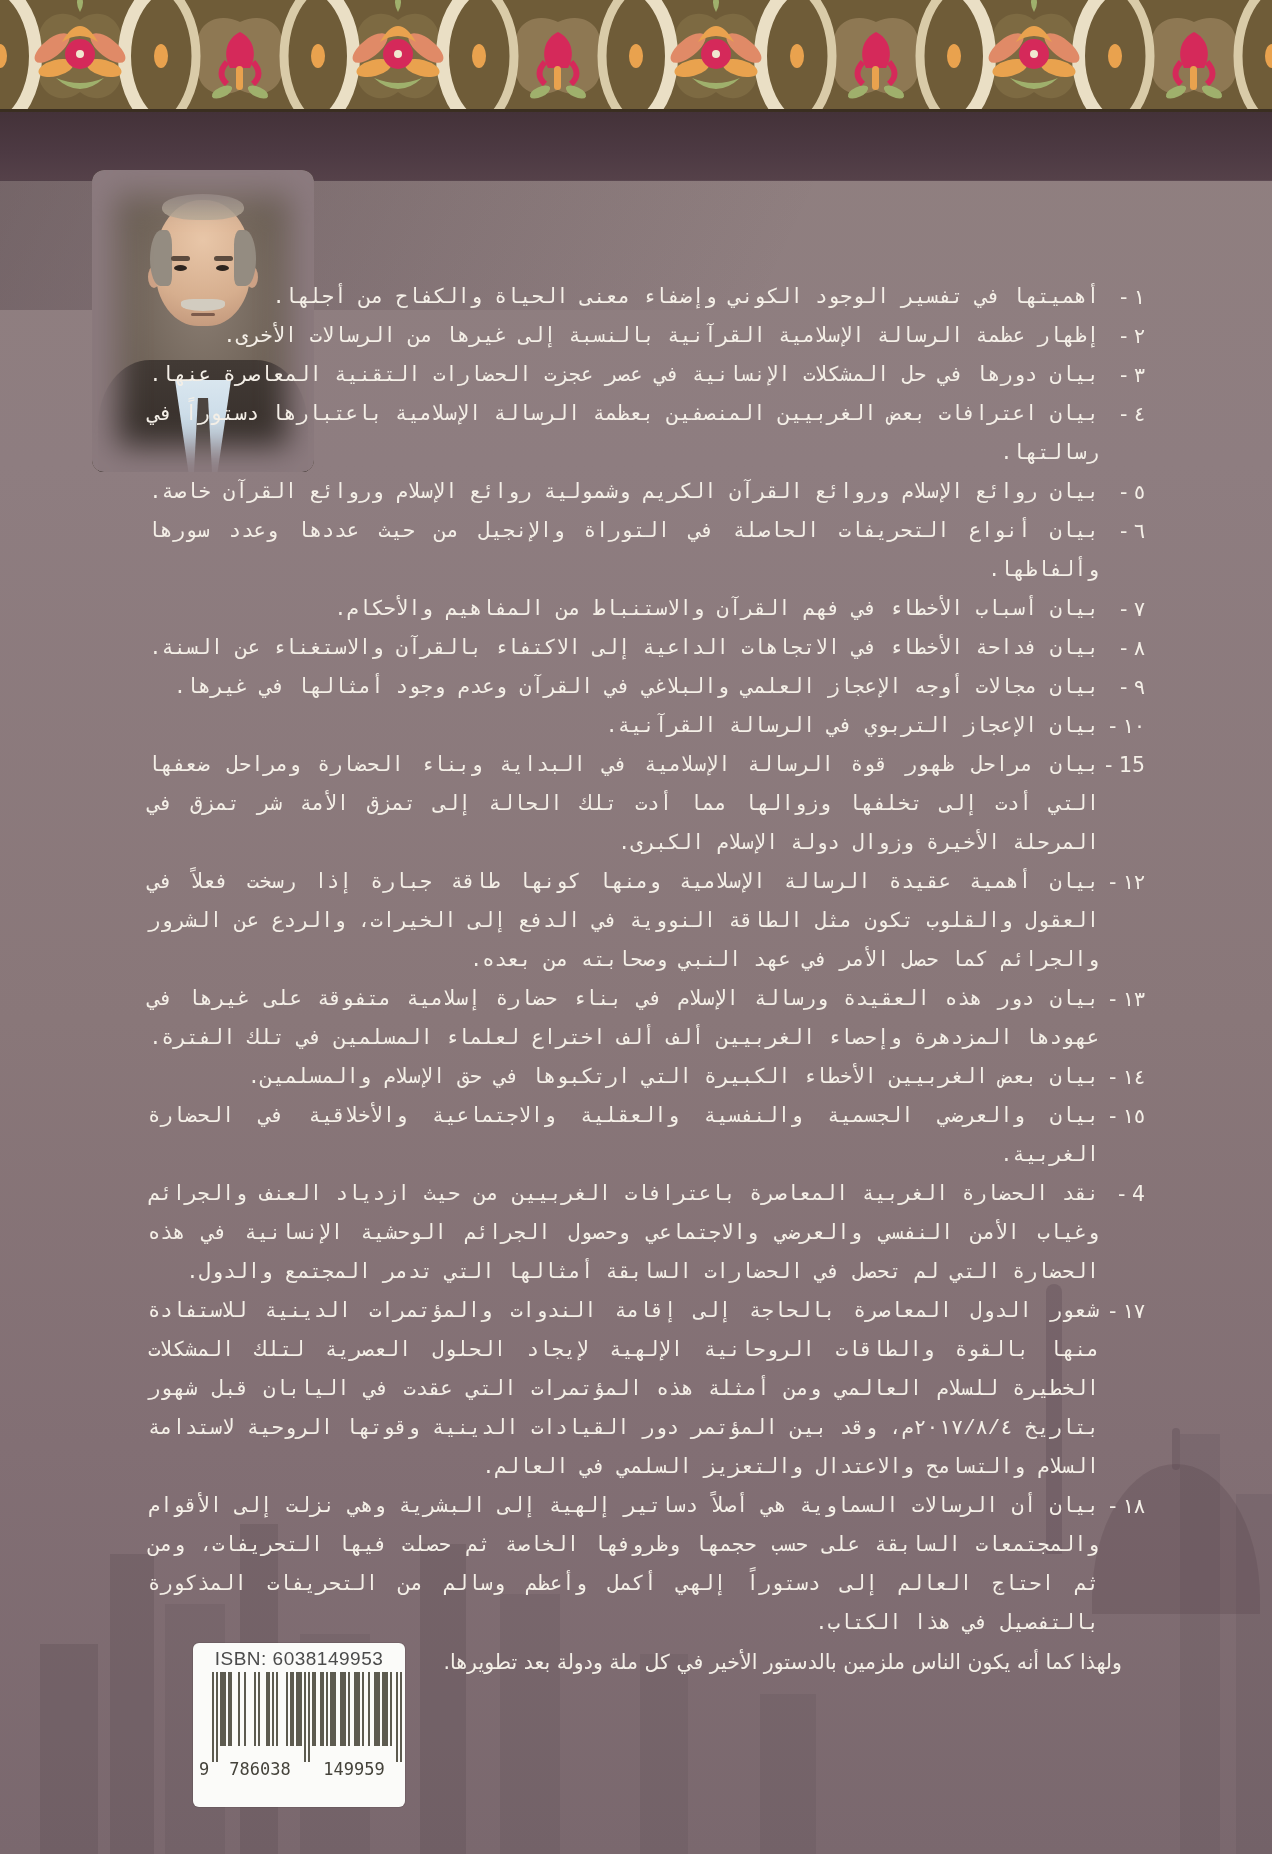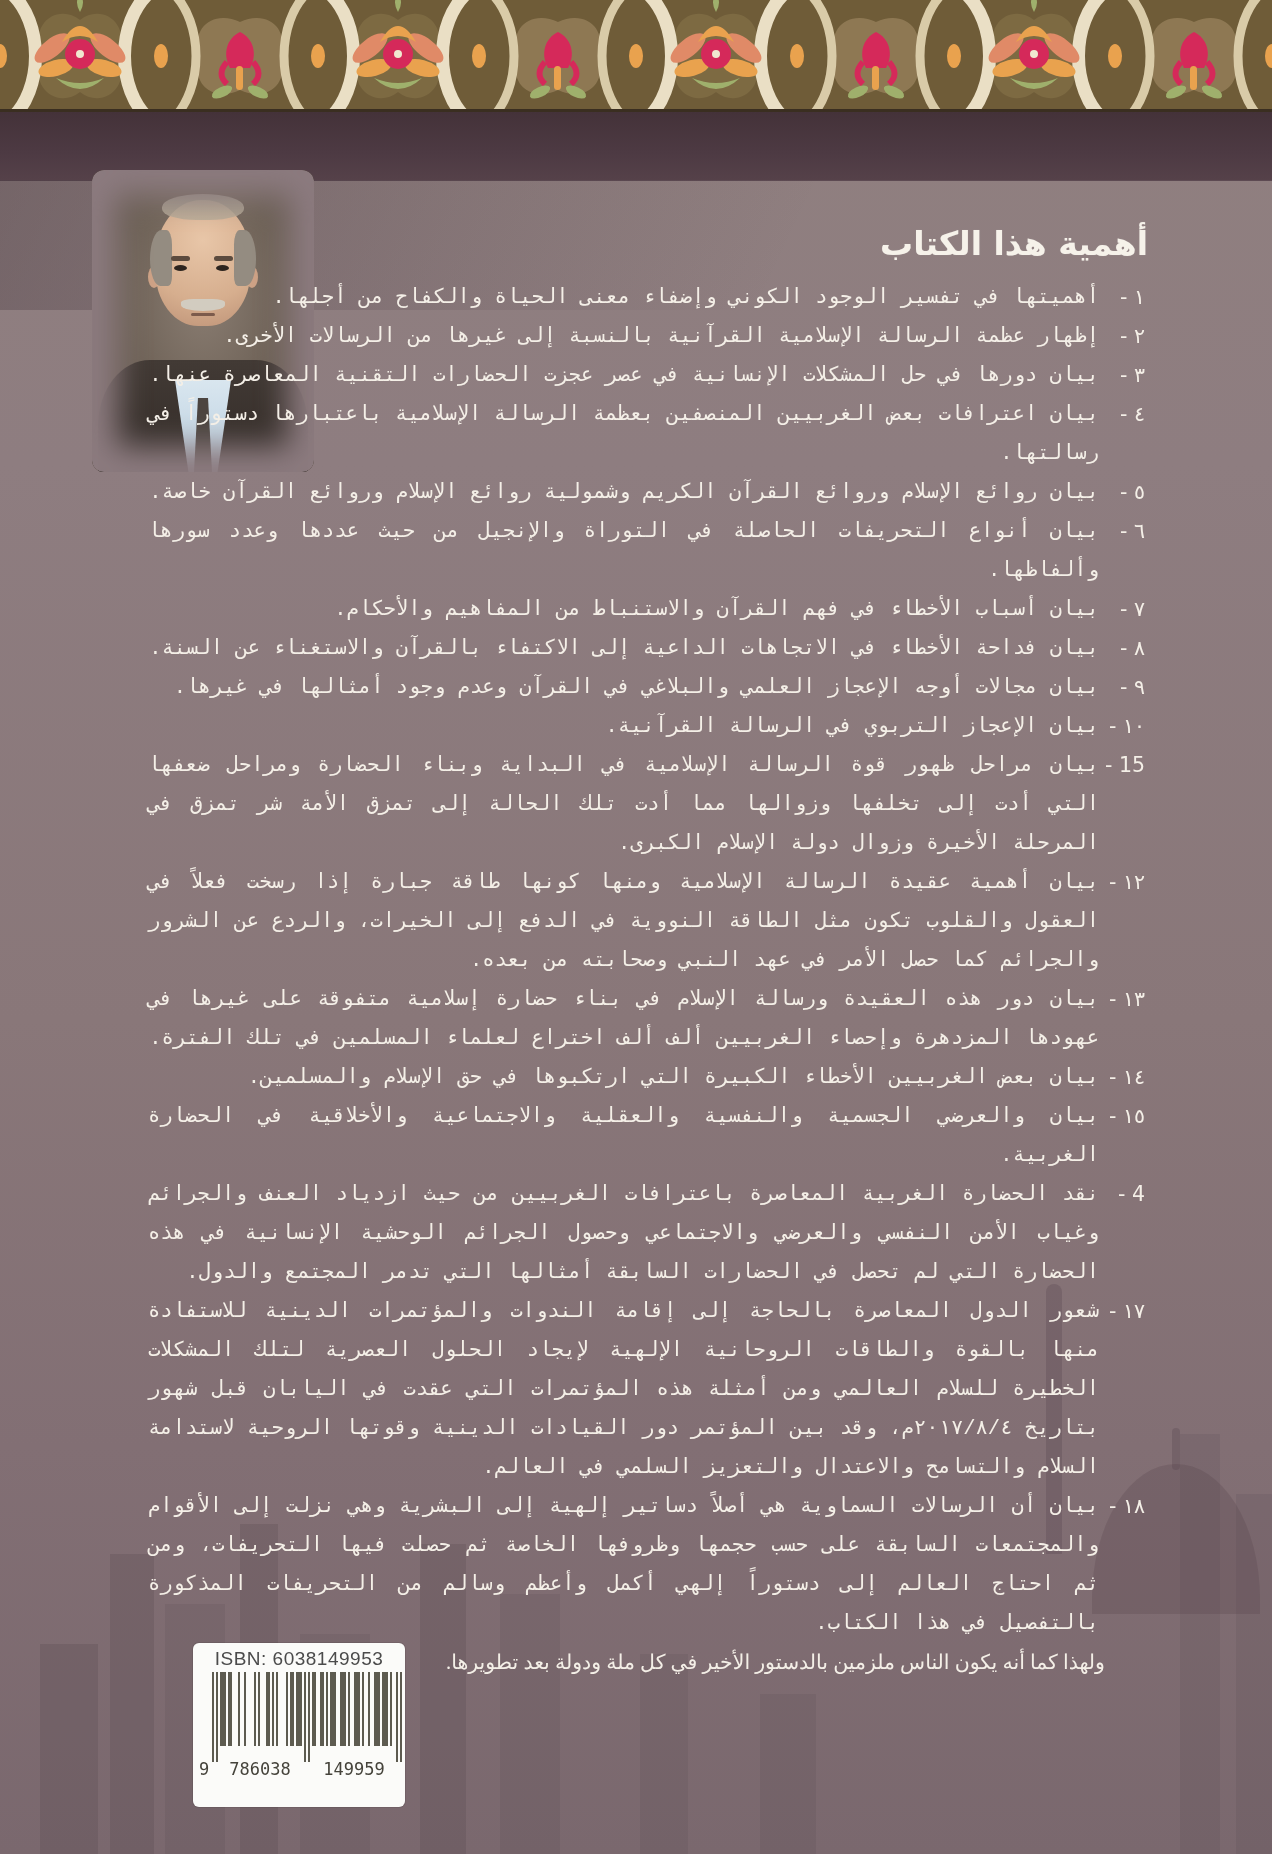--- a/index.html
+++ b/index.html
@@ -53,21 +53,21 @@
 
   
   .title{position:absolute;top:202px;right:124px;direction:rtl;color:#f6f2ea;
     font-size:33px;font-weight:bold;letter-spacing:0;text-shadow:0 0 1px rgba(255,255,255,.25);}
   .list{position:absolute;top:278px;right:127px;left:148px;direction:rtl;color:#f4efe7;
     font-size:20.5px;line-height:39px;text-align:justify;}
   .item{display:flex;}
   .item .num{flex:0 0 46px;white-space:nowrap;}
   .item .txt{flex:1;text-align:justify;font-family:Liberation Mono, monospace;}
   .closing{margin:0;}
-  .closing.indent{margin-right:40px;font-family:Liberation Serif, serif;}
+  .closing.indent{margin-right:23px;}
 
   
   .barcode-label{position:absolute;left:193px;top:1643px;width:212px;height:164px;background:#fbfbf9;
     border-radius:6px;box-shadow:0 0 0 1px rgba(0,0,0,.08);text-align:center;}
   .isbn-text{font-family:"Liberation Sans",sans-serif;font-size:19px;color:#4b4b4b;margin-top:5px;letter-spacing:.5px;}
   .bars-wrap{margin-top:2px;}
   .bc-num{font-family:"DejaVu Sans Mono",monospace;font-size:17px;fill:#45433b;}
 </style>
 </head>
 <body>
@@ -143,21 +143,20 @@
       <div class="brow l"></div>
         <div class="brow r"></div>
       <div class="eye l"></div>
         <div class="eye r"></div>
       <div class="mustache"></div>
       <div class="mouth"></div>
     </div>
     <div class="photo-feather"></div>
   </div>
 
-  <h1 class="title">أهمية هذا الكتاب</h1>
 
   <div class="list">
     <div id="items-container">
   <div class="item">
     <span class="num">١ -</span>
     <span class="txt">أهميتها في تفسير الوجود الكوني وإضفاء معنى الحياة والكفاح من أجلها.</span>
   </div>
 
   <div class="item">
     <span class="num">٢ -</span>

